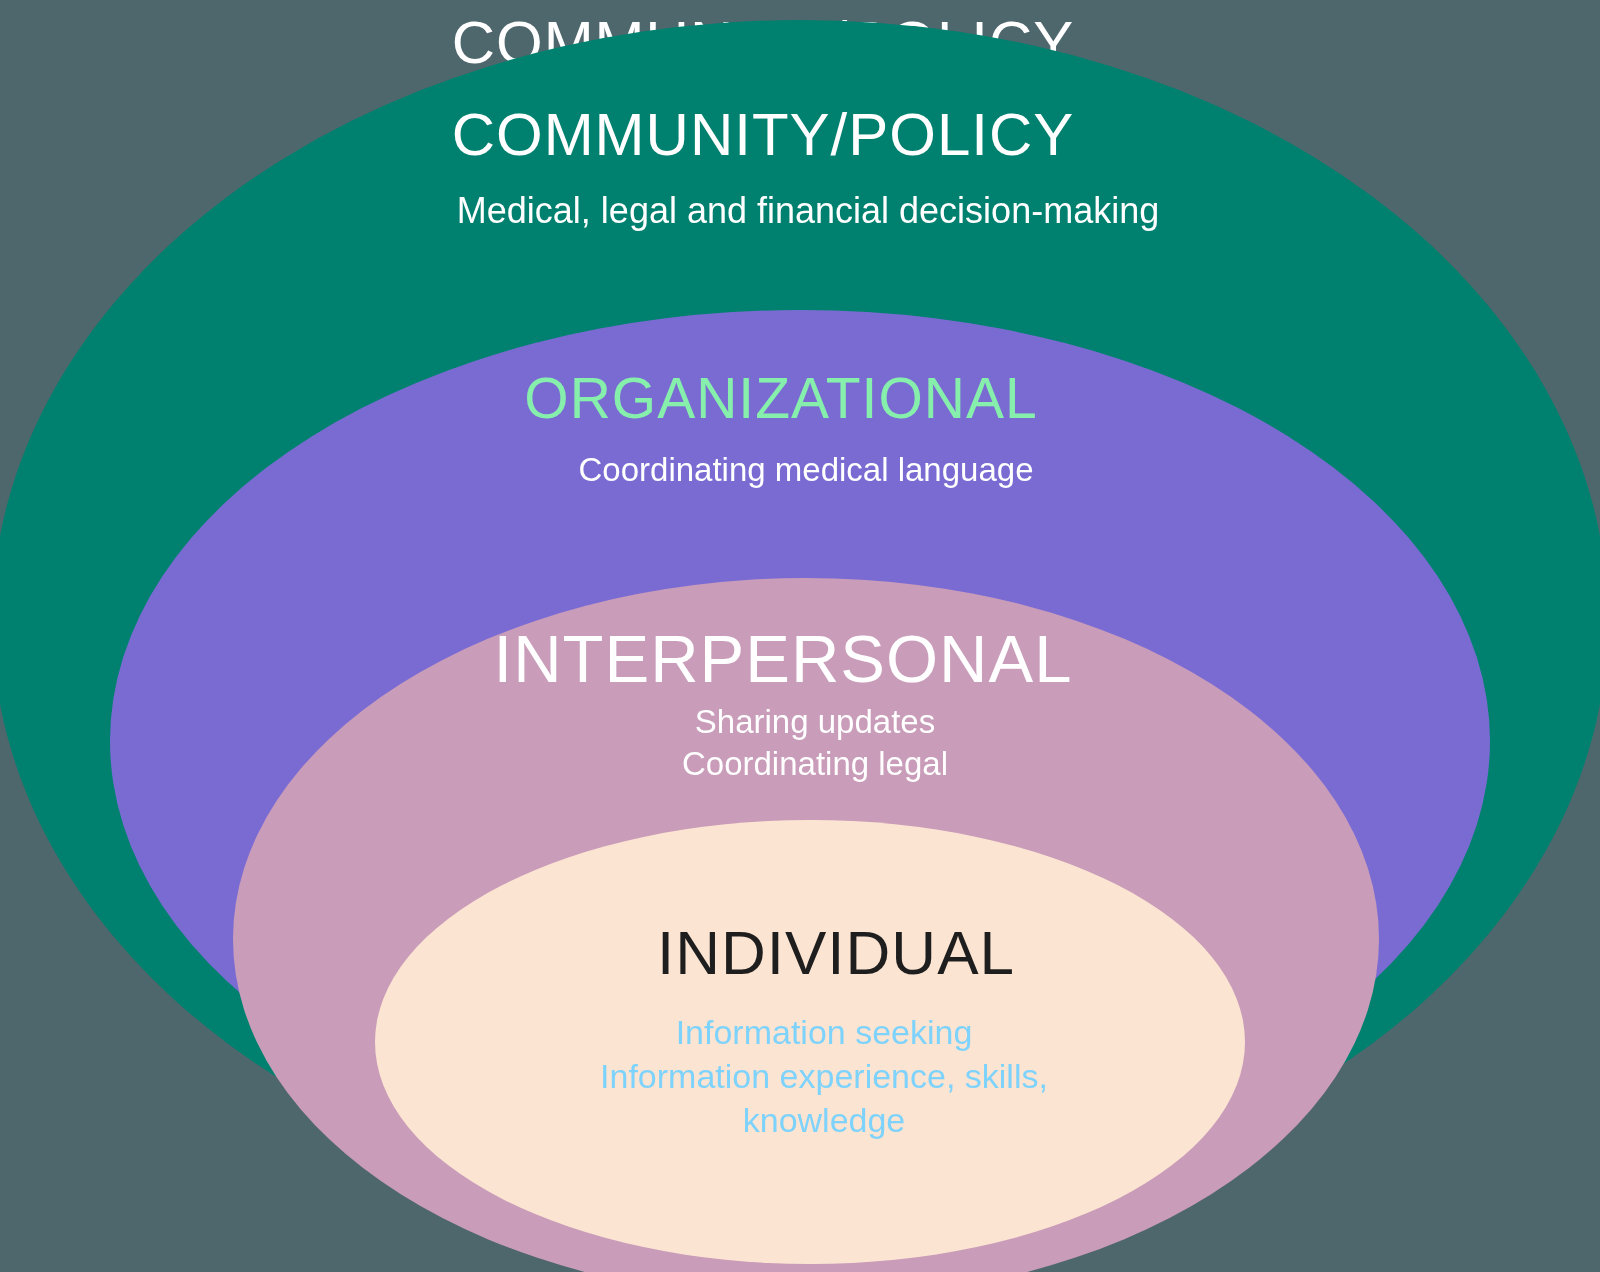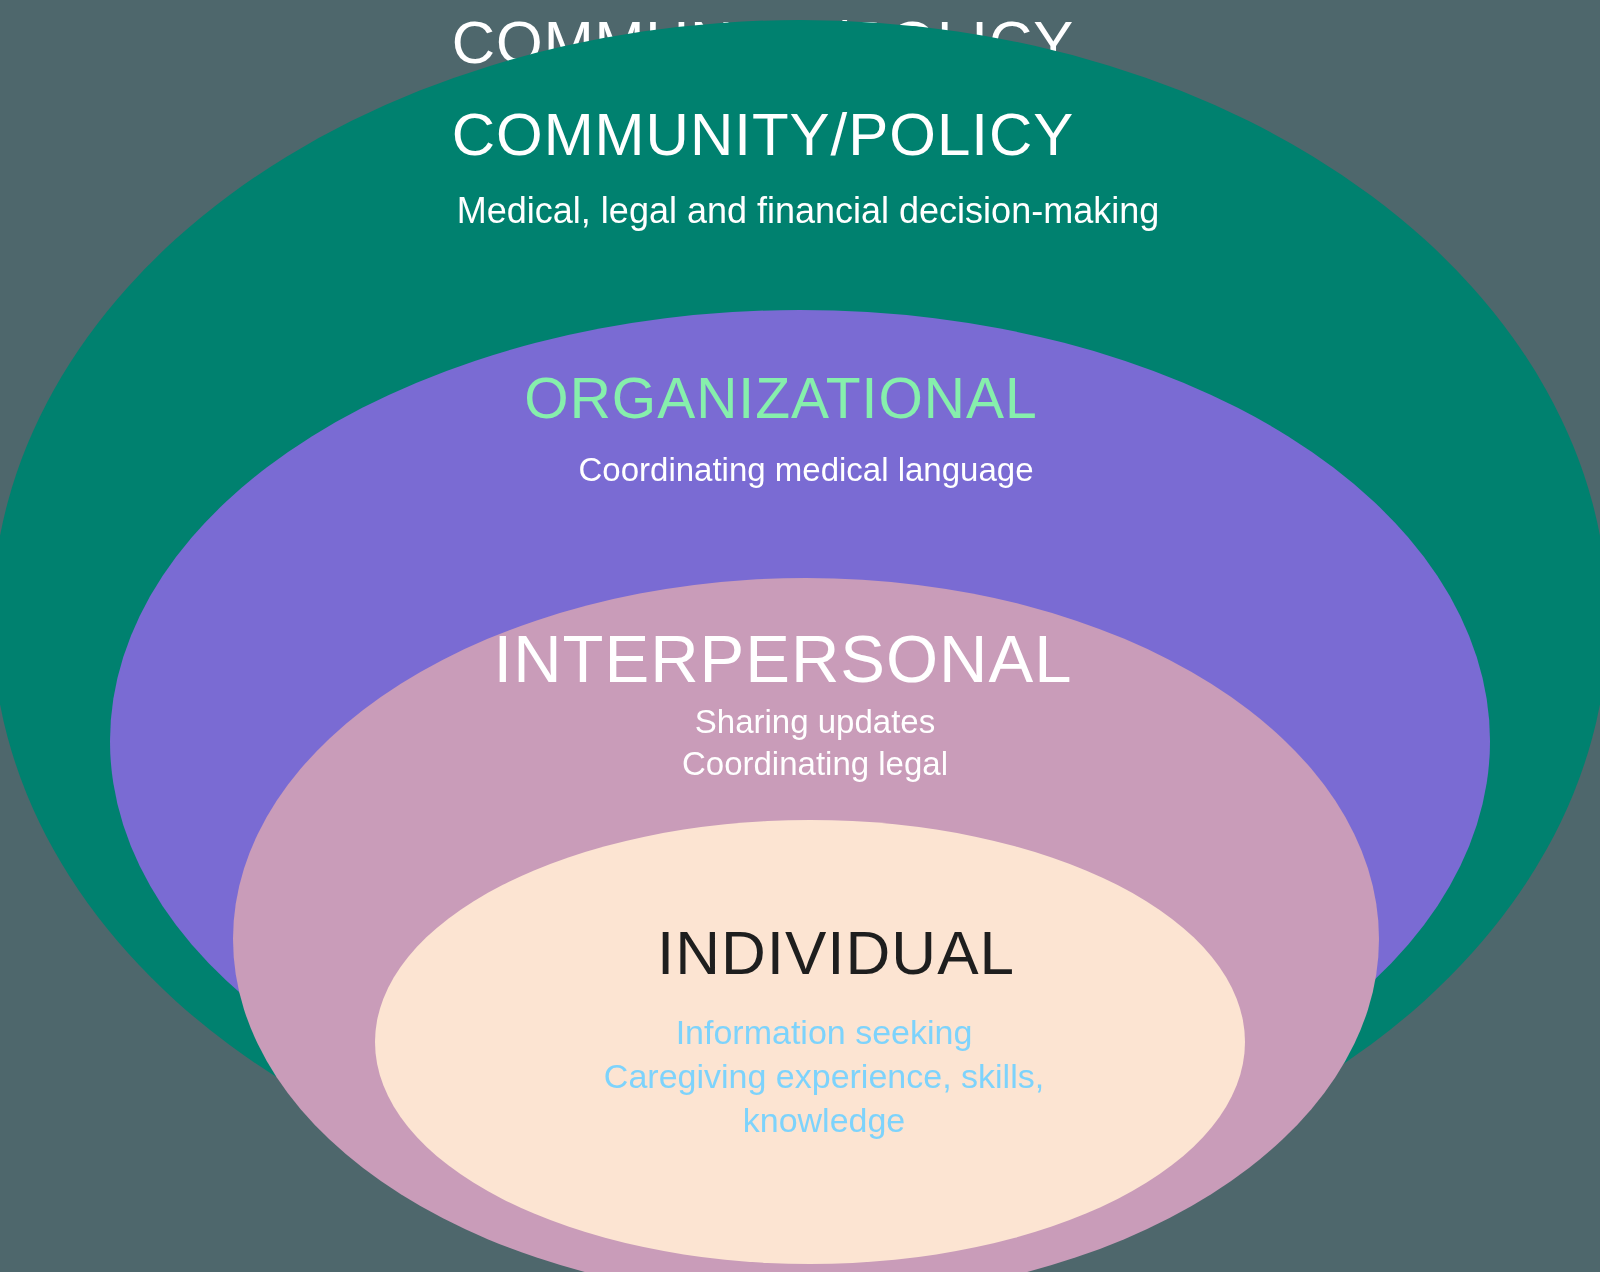--- a/index.html
+++ b/index.html
@@ -50,17 +50,17 @@
   <div class="txt lvl-title" id="inter-title" style="color: rgb(255, 255, 255);">INTERPERSONAL</div>
   <div class="txt sub" id="inter-sub" style="color: rgb(255, 255, 255);">
     <div>Sharing updates</div>
     <div>Coordinating legal</div>
   </div>
 
   <div class="ellipse l3" style="background-color: rgb(252, 228, 210);"></div>
   <div class="txt lvl-title" id="ind-title" style="color: rgb(30, 30, 30);">INDIVIDUAL</div>
   <div class="txt sub" id="ind-sub" style="color: #7dd3fc; margin-left: 12px;">
     <div>Information seeking</div>
-    <div>Caregiving experience, skills,</div>
+    <div>Information experience, skills,</div>
     <div>knowledge</div>
   </div>
 
 </div>
 
 </body></html>

